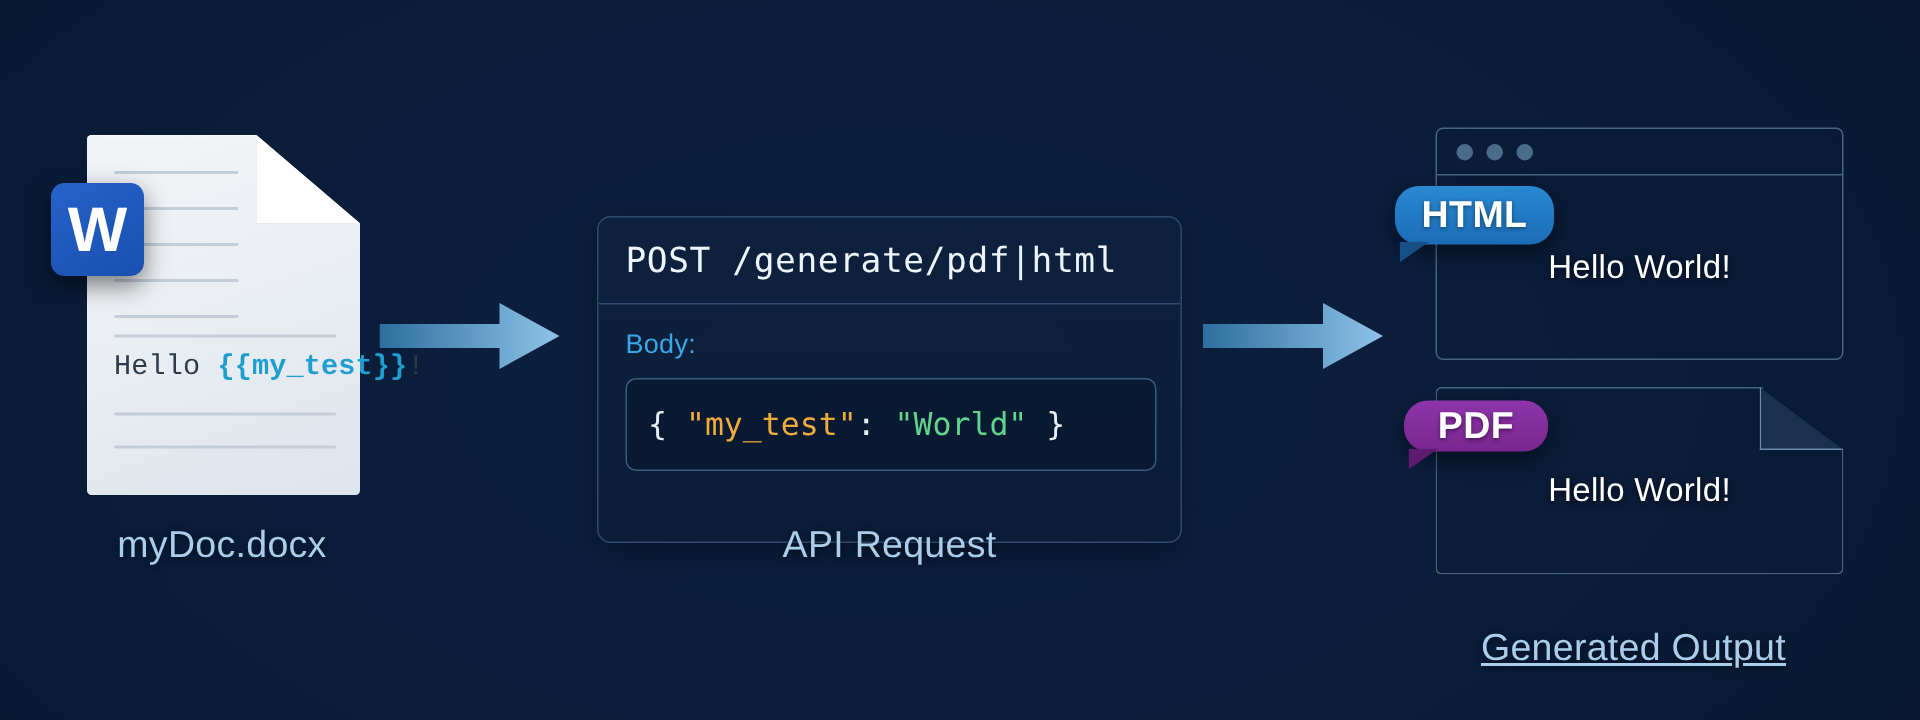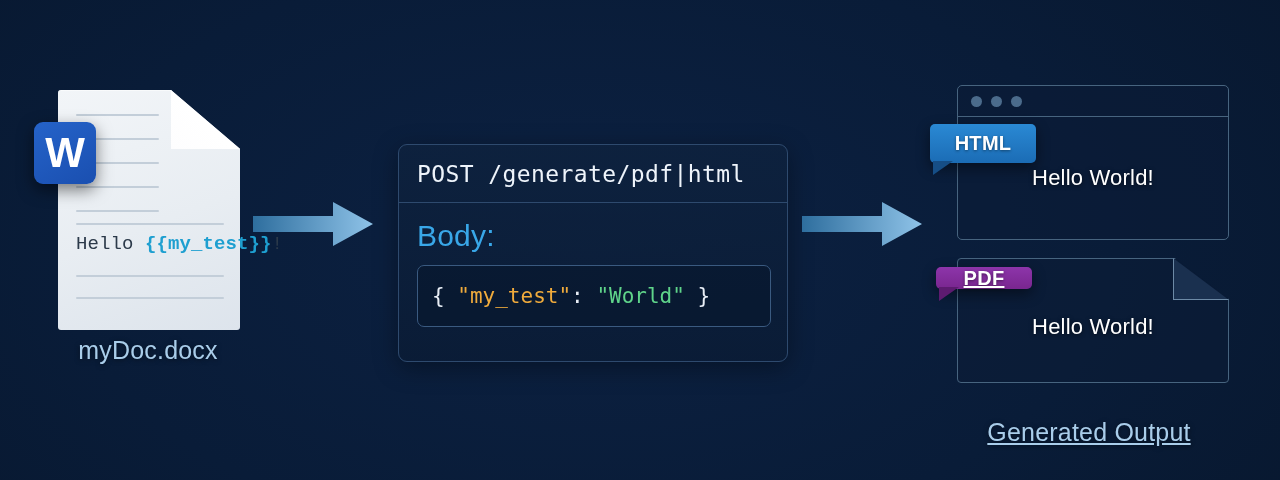--- a/index.html
+++ b/index.html
@@ -54,21 +54,21 @@
     font-family: "Liberation Sans", sans-serif;
   }
 
   
   .caption {
     position: absolute; text-align: center;
     color: #a9cdea; font-size: 25px; letter-spacing: .2px;
     text-shadow: 0 1px 5px rgba(0,0,0,.5);
     white-space: nowrap;
   }
-  #caption-docx   { left: 0;    top: 336px; width: 296px; }
+  #caption-docx   { left: 0;    top: 349px; width: 296px; }
   #caption-api    { left: 398px;top: 349px; width: 390px; }
   #caption-output { left: 905px;top: 418px; width: 368px; text-decoration: underline; }
 
   
   .arrow { position: absolute; }
   #arrow-1 { left: 253px; top: 198px; }
   #arrow-2 { left: 802px; top: 198px; }
 
   
   #api-panel {
@@ -84,21 +84,21 @@
   .api-head {
     height: 58px; border-bottom: 1px solid #2e4a6e;
     display: flex; align-items: center; padding-left: 18px;
   }
   .api-method {
     font-family: "DejaVu Sans Mono", monospace;
     font-size: 23px; color: #eef4fb; letter-spacing: .4px; white-space: nowrap;
   }
   .api-body { padding: 16px 16px 0 18px; }
   .api-body-label {
-    font-size: 30px; color: #39a7e8; letter-spacing: .2px; margin-bottom: 12px;
+    font-size: 18px; color: #39a7e8; letter-spacing: .2px; margin-bottom: 12px;
   }
   .json-box {
     height: 62px; border: 1px solid #3a5a80; border-radius: 7px;
     background: rgba(8,22,44,.55);
     display: flex; align-items: center; padding-left: 14px;
   }
   .json-code {
     font-family: "DejaVu Sans Mono", monospace;
     font-size: 21px; white-space: nowrap; color: #e8eef6;
   }
@@ -148,39 +148,38 @@
   }
   .pdf-content {
     position: absolute; inset: 0; display: flex;
     align-items: center; justify-content: center; padding-top: 12px;
   }
 
   
   .tag {
     position: absolute;
     display: flex; align-items: center; justify-content: center;
-    color: #ffffff; font-size: 20px; font-weight: 700; letter-spacing: .3px;
-    border-radius: 5px;
+    color: #ffffff; font-size: 25px; font-weight: 700; letter-spacing: .3px;
+    border-radius: 16px;
     text-shadow: 0 1px 3px rgba(0,0,0,.45);
     box-shadow: 0 5px 14px rgba(0,0,0,.45);
   }
   .tag-tail {
     position: absolute; left: 3px; bottom: -12px;
     width: 20px; height: 14px;
     clip-path: polygon(0 0, 100% 0, 0 100%);
   }
   #tag-html {
     left: 930px; top: 124px; width: 106px; height: 39px;
     background: linear-gradient(180deg,#2a89d4 0%, #1b6cb5 100%);
   }
   #tag-html .tag-tail { background: #164e86; }
   #tag-pdf {
-    left: 936px; top: 267px; width: 96px; height: 22px;
+    left: 936px; top: 267px; width: 96px; height: 34px;
     background: linear-gradient(180deg,#8d35aa 0%, #79268f 100%);
-    text-decoration: underline;
   }
   #tag-pdf .tag-tail { background: #5d1b70; }
 </style>
 </head>
 <body>
 
 <div class="stage">
 
   <div class="abs" id="docx-figure">
     <div class="doc-page"></div>
@@ -224,20 +223,21 @@
       <span class="api-method">POST  /generate/pdf|html</span>
     </div>
     <div class="api-body">
       <div class="api-body-label">Body:</div>
       <div class="json-box">
         <span class="json-code"><span class="p">{ </span><span class="k">"my_test"</span><span class="p">:  </span><span class="v">"World"</span><span class="p"> }</span></span>
       </div>
     </div>
   </div>
 
+  <div class="caption" id="caption-api">API Request</div>
 
   <div class="arrow" id="arrow-2">
     <svg width="122" height="52" viewBox="0 0 122 52">
       <defs>
         <linearGradient id="ag2" x1="0" y1="0" x2="1" y2="0">
           <stop offset="0%" stop-color="#2e6e9e"></stop>
           <stop offset="100%" stop-color="#8fc3e8"></stop>
         </linearGradient>
       </defs>
       <path d="M0,18 L80,18 L80,4 L120,26 L80,48 L80,34 L0,34 Z" fill="url(#ag2)"></path>

